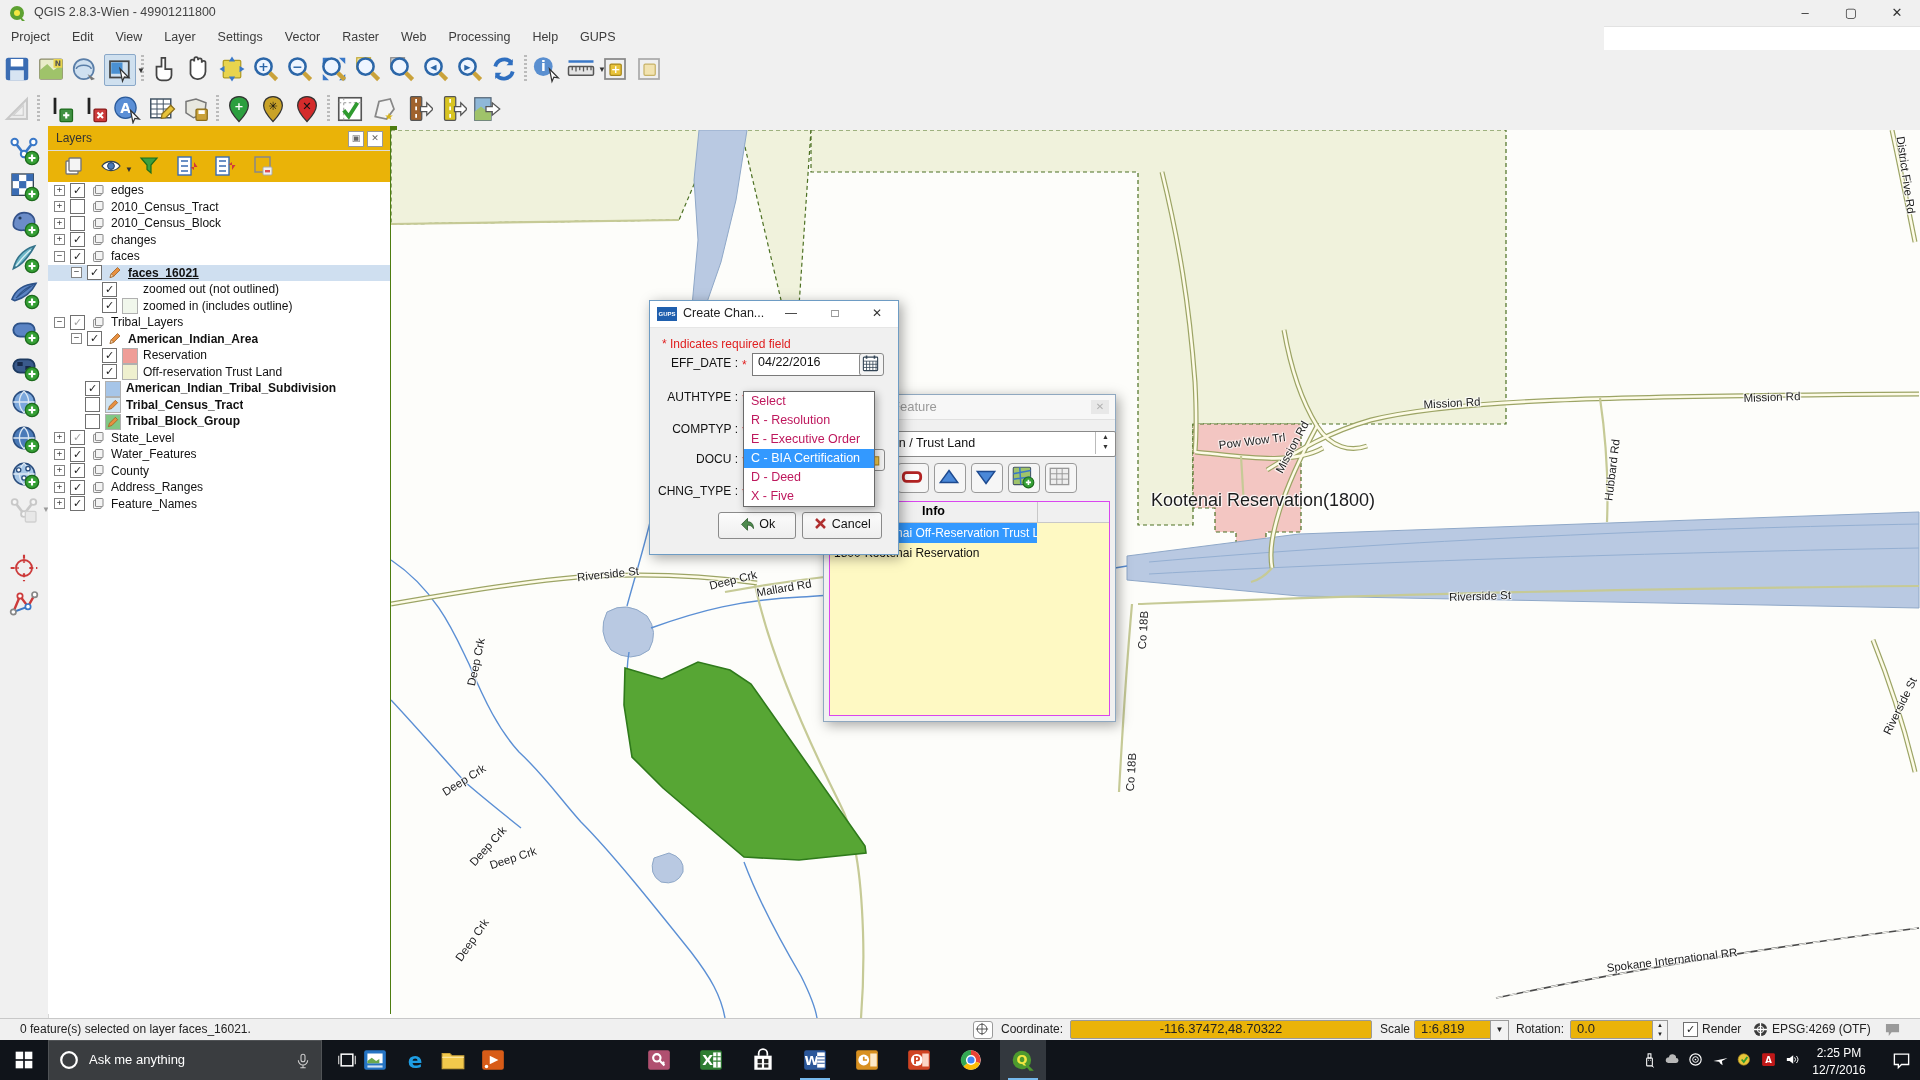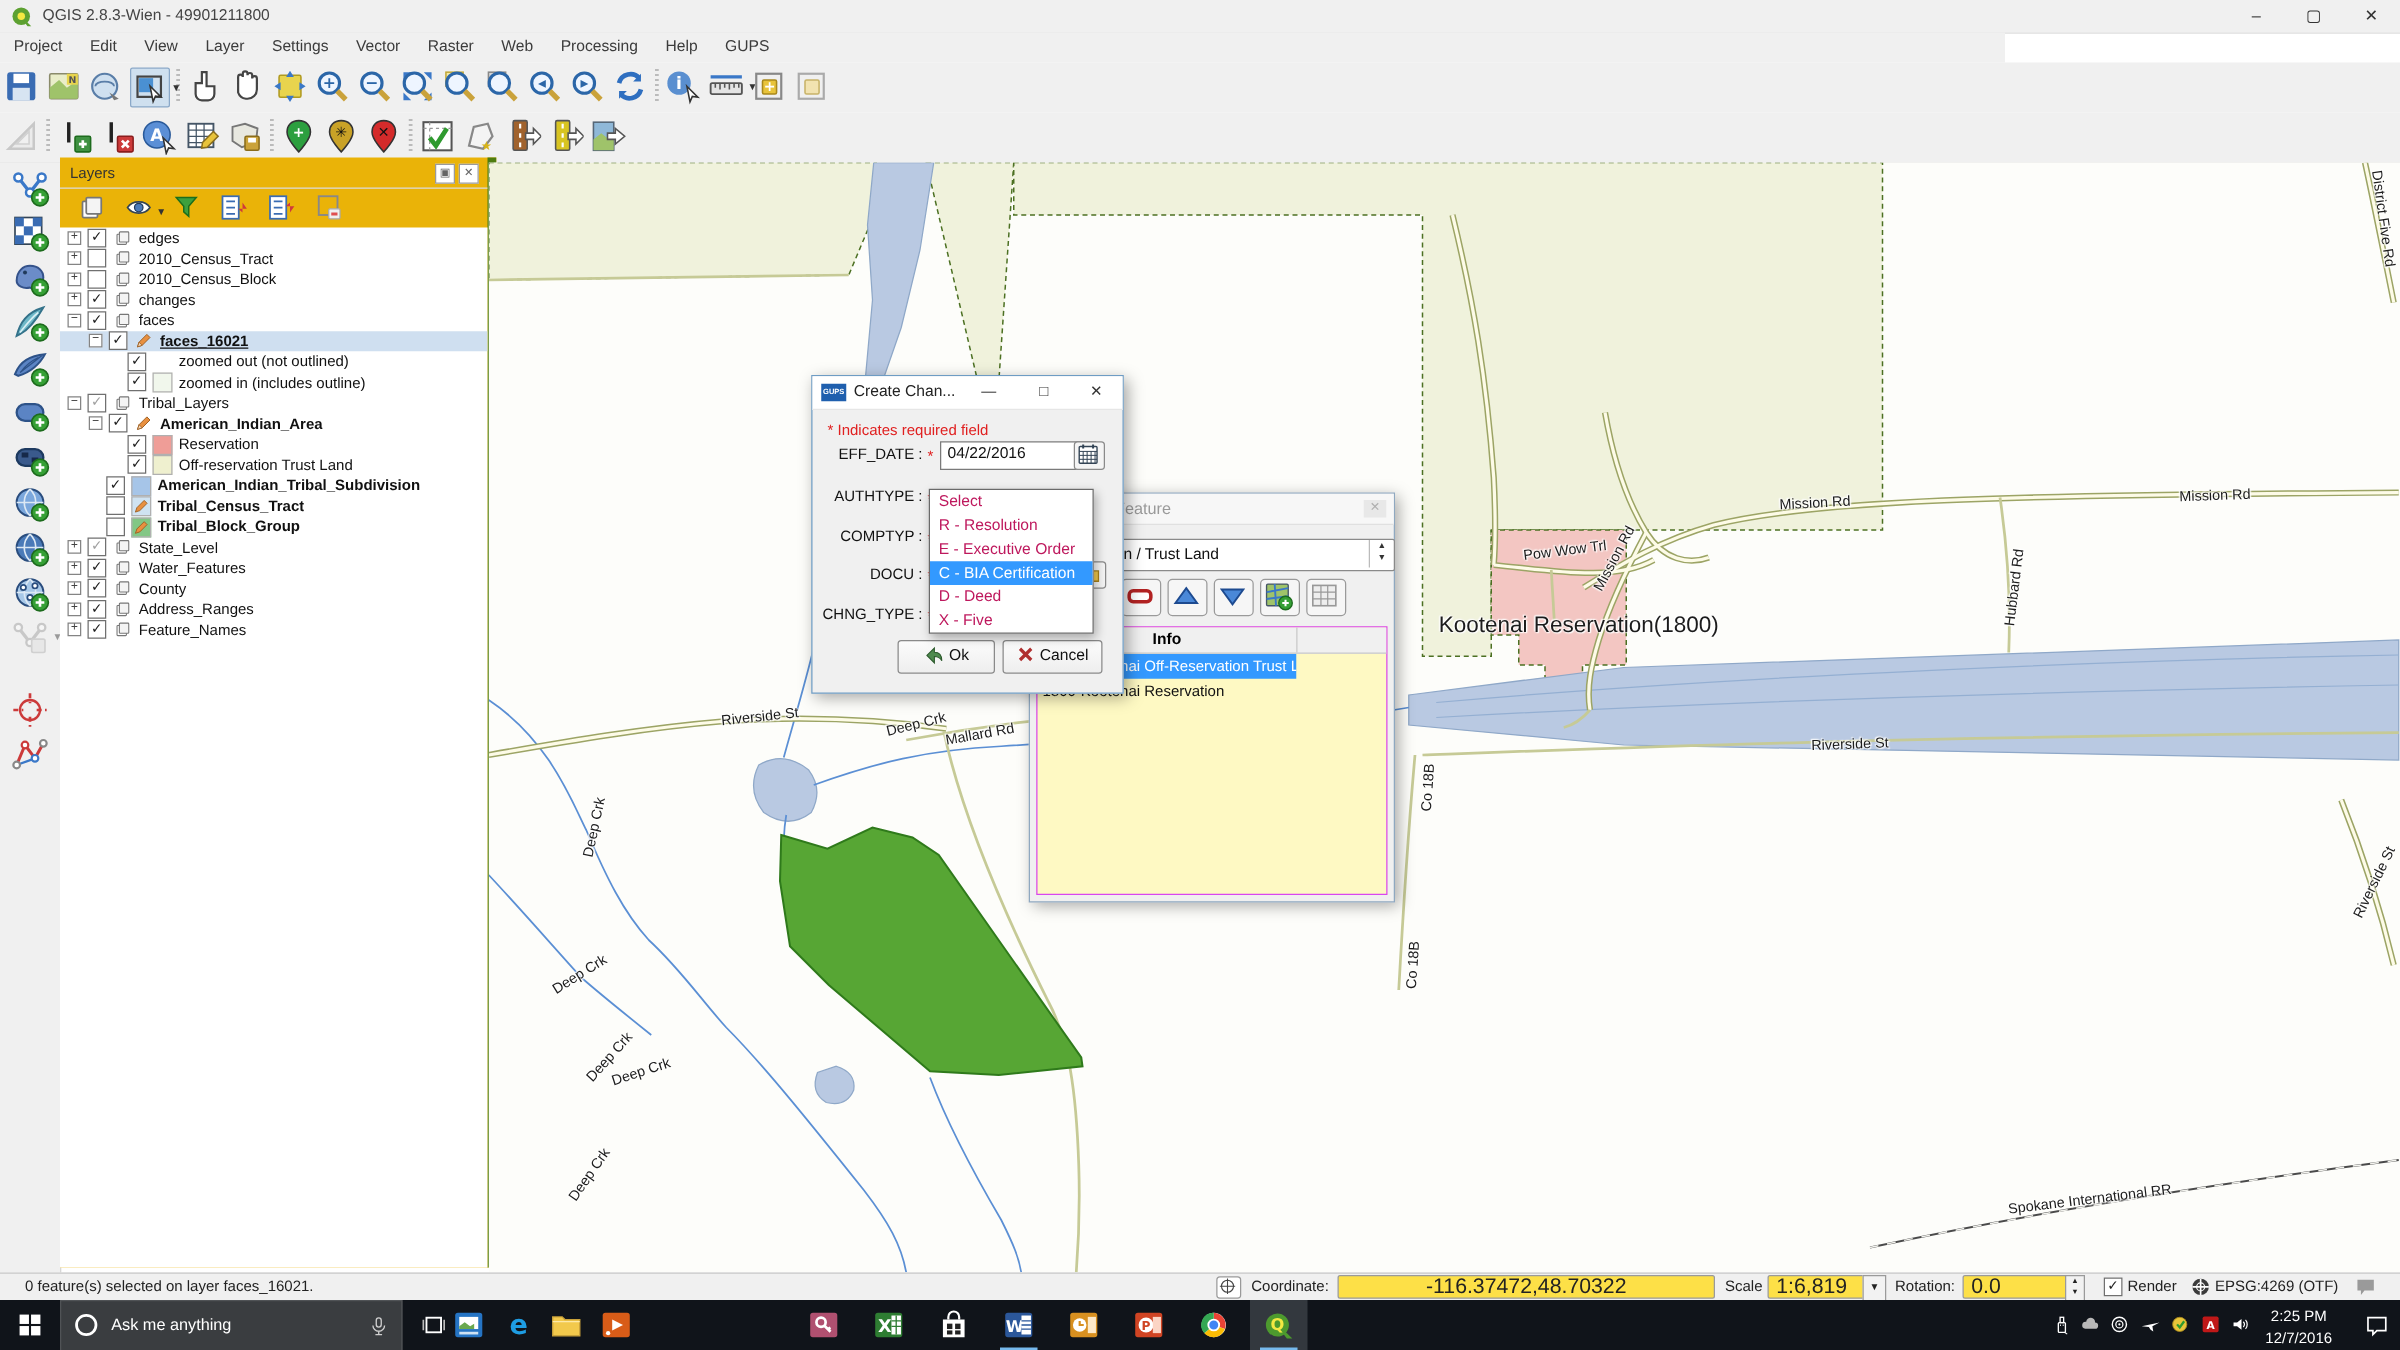--- a/index.html
+++ b/index.html
@@ -82,22 +82,22 @@
   .browsebtn{position:absolute;left:211px;width:22px;height:20px;background:#f4f4f4;border:1px solid #8a8a8a;border-radius:3px;}
   #dropdown{left:743px;top:391px;width:130px;z-index:12;background:#fff;border:1px solid #6a6a6a;box-shadow:2px 3px 8px rgba(0,0,0,.3);}
   #dropdown .opt{height:19px;line-height:19px;font-size:12.5px;padding-left:7px;color:#be185d;white-space:nowrap;}
   #dropdown .opt.sel{background:#3399ff;color:#fff;}
   .dlgbtn{position:absolute;height:25px;background:linear-gradient(#fcfcfc,#eee);border:1px solid #8a8a8a;
     border-radius:3px;font-size:12.5px;text-align:center;line-height:23px;color:#111;}
   
   #statusbar{left:0;top:1018px;width:1920px;height:22px;background:#f0f0f0;border-top:1px solid #c8c8c8;font-size:12px;color:#222;}
   #statusbar .msg{position:absolute;left:8px;top:3px;margin-left:12px;}
   .sb-lbl{position:absolute;top:3px;}
-  .sb-box{position:absolute;top:1px;height:17px;background:#fde047;border:1px solid #9a9a9a;border-radius:2px;
-    font-size:17px;line-height:16px;}
+  .sb-box{position:absolute;top:1px;height:17px;background:#eab308;border:1px solid #9a9a9a;border-radius:2px;
+    font-size:13px;line-height:16px;}
   
   #taskbar{left:0;top:1040px;width:1920px;height:40px;background:#10141a;}
   .tk{position:absolute;top:0;height:40px;}
   #tk-search{left:48px;width:272px;background:#3a3d40;border:1px solid #505356;}
   #tk-search .ph{position:absolute;left:40px;top:11px;color:#ffffff;font-size:13px;}
   .tk-app{width:46px;}
   .tk-app.open::after{content:"";position:absolute;left:8px;right:8px;bottom:0;height:2px;background:#76b9ed;}
   .tk-app.activewin{background:#33383e;}
   .tk-clock{color:#fff;font-size:12px;text-align:center;line-height:1.4;padding-top:5px;}
 </style>

